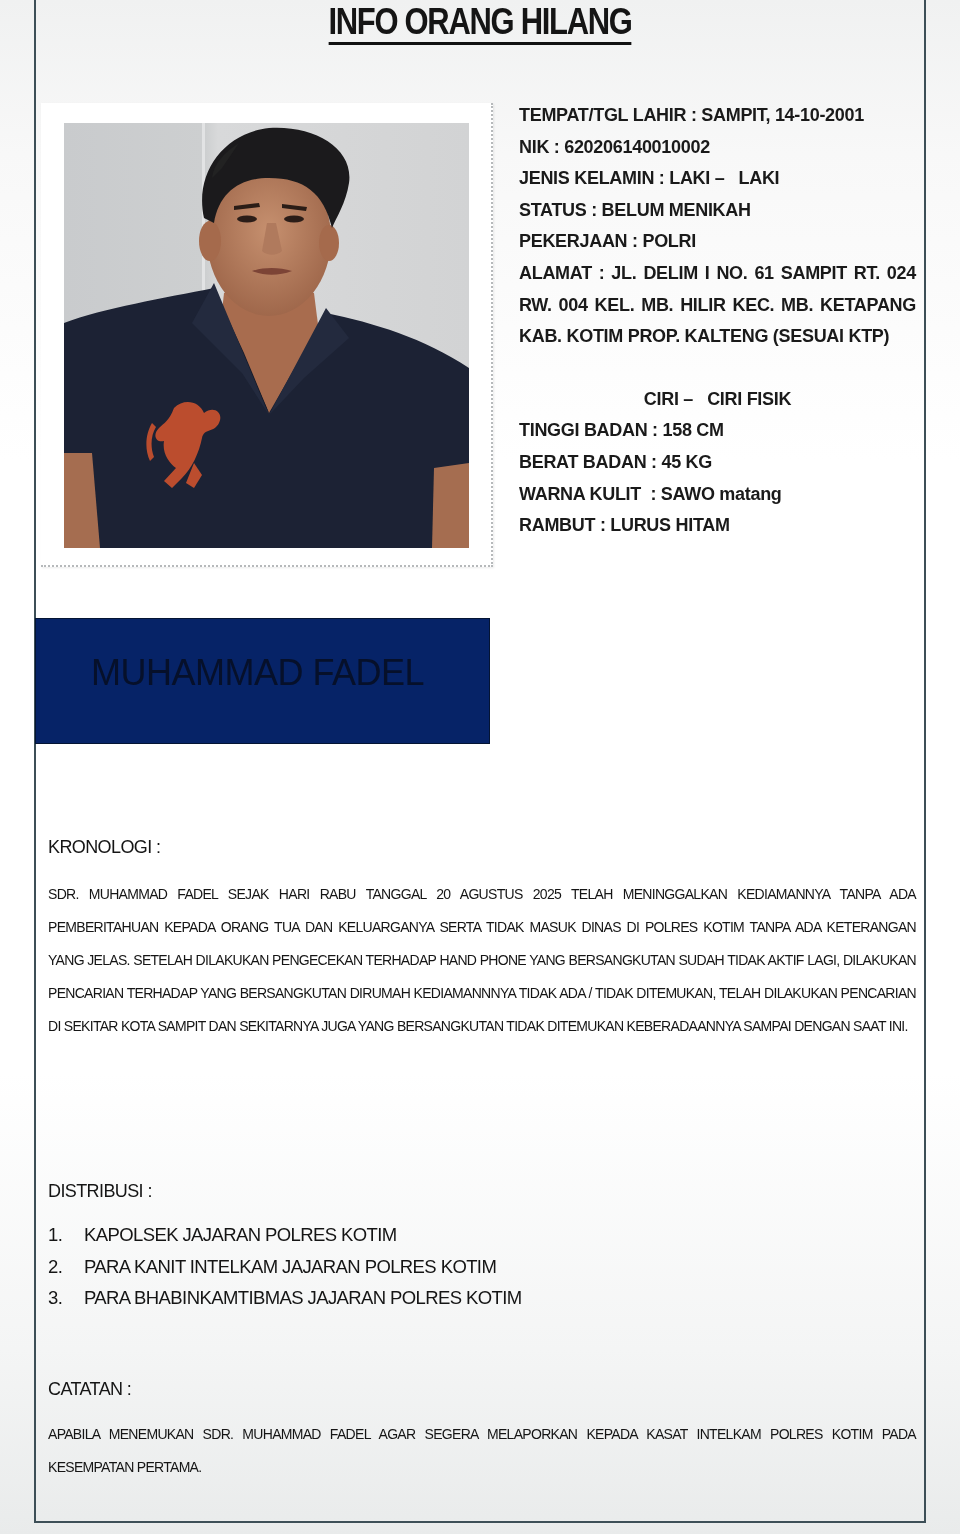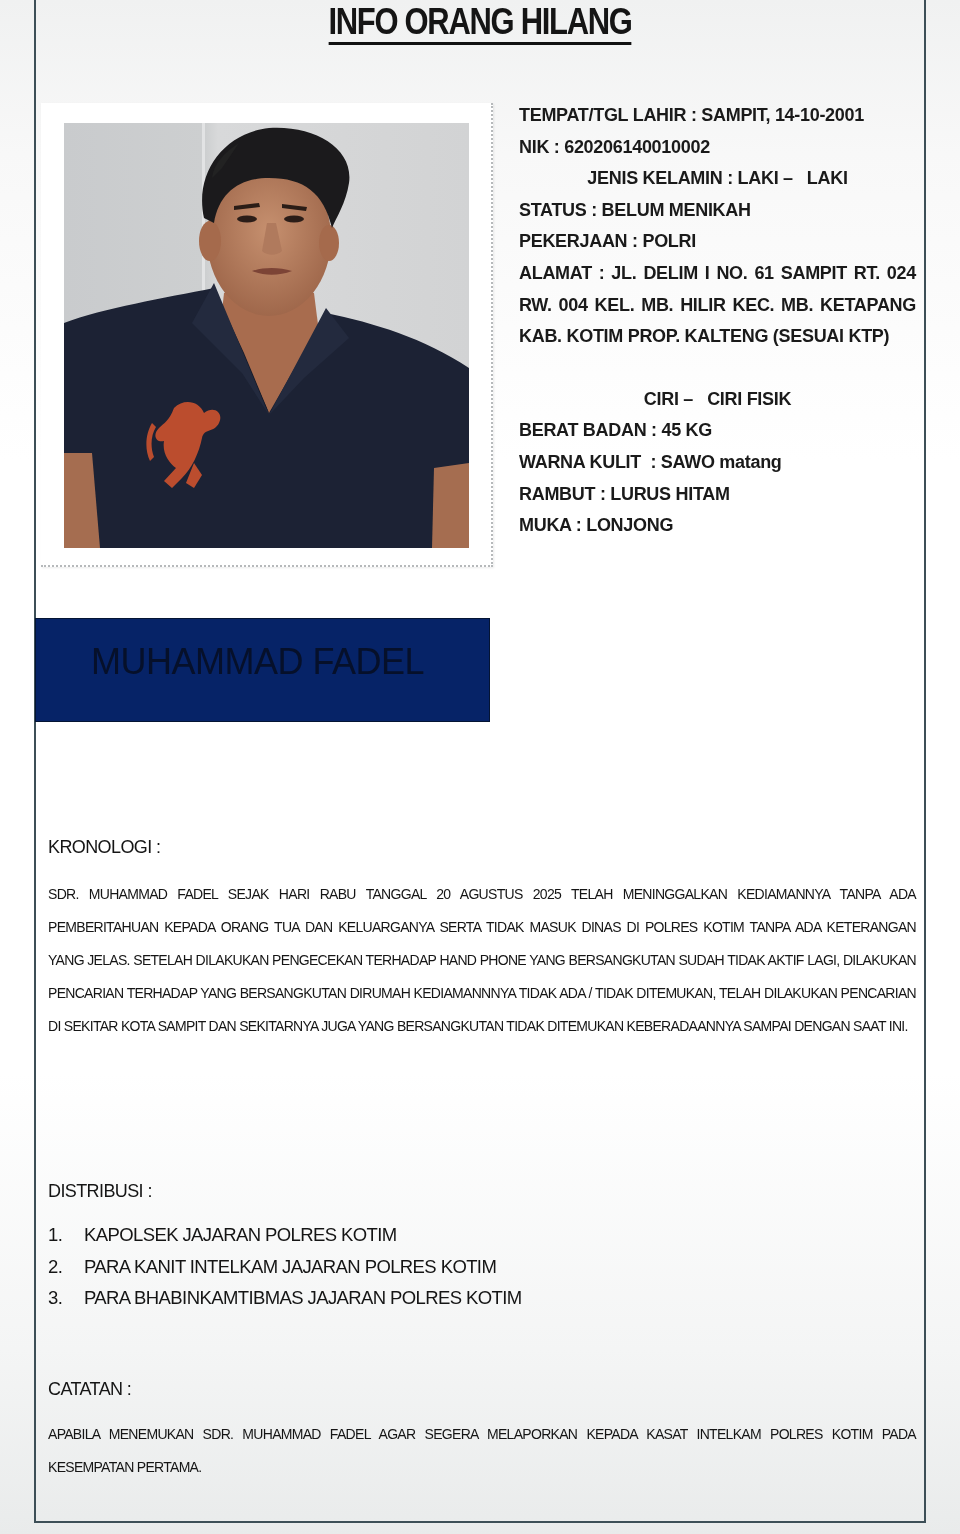--- a/index.html
+++ b/index.html
@@ -84,21 +84,21 @@
       white-space: normal;
     }
     .info-gap {
       height: 31px;
     }
     .name-box {
       position: absolute;
       left: 35px;
       top: 618px;
       width: 455px;
-      height: 104px;
+      height: 126px;
       background: #062367;
       border: 1px solid #041433;
       box-sizing: border-box;
       display: flex;
       align-items: center;
       justify-content: center;
     }
     .name-text {
       font-family: "Liberation Sans", sans-serif;
       font-size: 36px;
@@ -206,30 +206,30 @@
 
     <path d="M203 100 L198 128 C203 133 213 133 218 128 L212 100 Z" fill="#b07a5d"></path>
 
     <path d="M188 148 C200 144 215 144 228 148 C215 153 200 153 188 148 Z" fill="#7c4436"></path>
   </svg>
 </div>
 
 <div class="info-block">
   <div class="info-line">TEMPAT/TGL LAHIR : SAMPIT, 14-10-2001</div>
   <div class="info-line">NIK : 620206140010002</div>
-  <div class="info-line" style="white-space:pre;text-align:center;">JENIS KELAMIN : LAKI –   LAKI</div>
+  <div class="info-line" style="white-space:pre;">JENIS KELAMIN : LAKI –   LAKI</div>
   <div class="info-line">STATUS : BELUM MENIKAH</div>
   <div class="info-line">PEKERJAAN : POLRI</div>
   <div class="info-justify">ALAMAT : JL. DELIM I NO. 61 SAMPIT RT. 024 RW. 004 KEL. MB. HILIR KEC. MB. KETAPANG KAB. KOTIM PROP. KALTENG (SESUAI KTP)</div>
   <div class="info-gap"></div>
   <div class="info-line" style="white-space:pre;text-align:center;">CIRI –   CIRI FISIK</div>
+  <div class="info-line">TINGGI BADAN : 158 CM</div>
   <div class="info-line">BERAT BADAN : 45 KG</div>
   <div class="info-line" style="white-space:pre;">WARNA KULIT  : SAWO matang</div>
   <div class="info-line">RAMBUT : LURUS HITAM</div>
-  <div class="info-line">MUKA : LONJONG</div>
 </div>
 
 <div class="name-box">
   <span class="name-text">MUHAMMAD FADEL</span>
 </div>
 
 <div class="section" style="top:836px;">
   <div class="section-heading">KRONOLOGI :</div>
   <div class="para" style="margin-top:20px;">SDR. MUHAMMAD FADEL SEJAK HARI RABU TANGGAL 20 AGUSTUS 2025 TELAH MENINGGALKAN KEDIAMANNYA TANPA ADA PEMBERITAHUAN KEPADA ORANG TUA DAN KELUARGANYA SERTA TIDAK MASUK DINAS DI POLRES KOTIM TANPA ADA KETERANGAN YANG JELAS. SETELAH DILAKUKAN PENGECEKAN TERHADAP HAND PHONE YANG BERSANGKUTAN SUDAH TIDAK AKTIF LAGI, DILAKUKAN PENCARIAN TERHADAP YANG BERSANGKUTAN DIRUMAH KEDIAMANNNYA TIDAK ADA / TIDAK DITEMUKAN, TELAH DILAKUKAN PENCARIAN DI SEKITAR KOTA SAMPIT DAN SEKITARNYA JUGA YANG BERSANGKUTAN TIDAK DITEMUKAN KEBERADAANNYA SAMPAI DENGAN SAAT INI.</div>
 </div>

